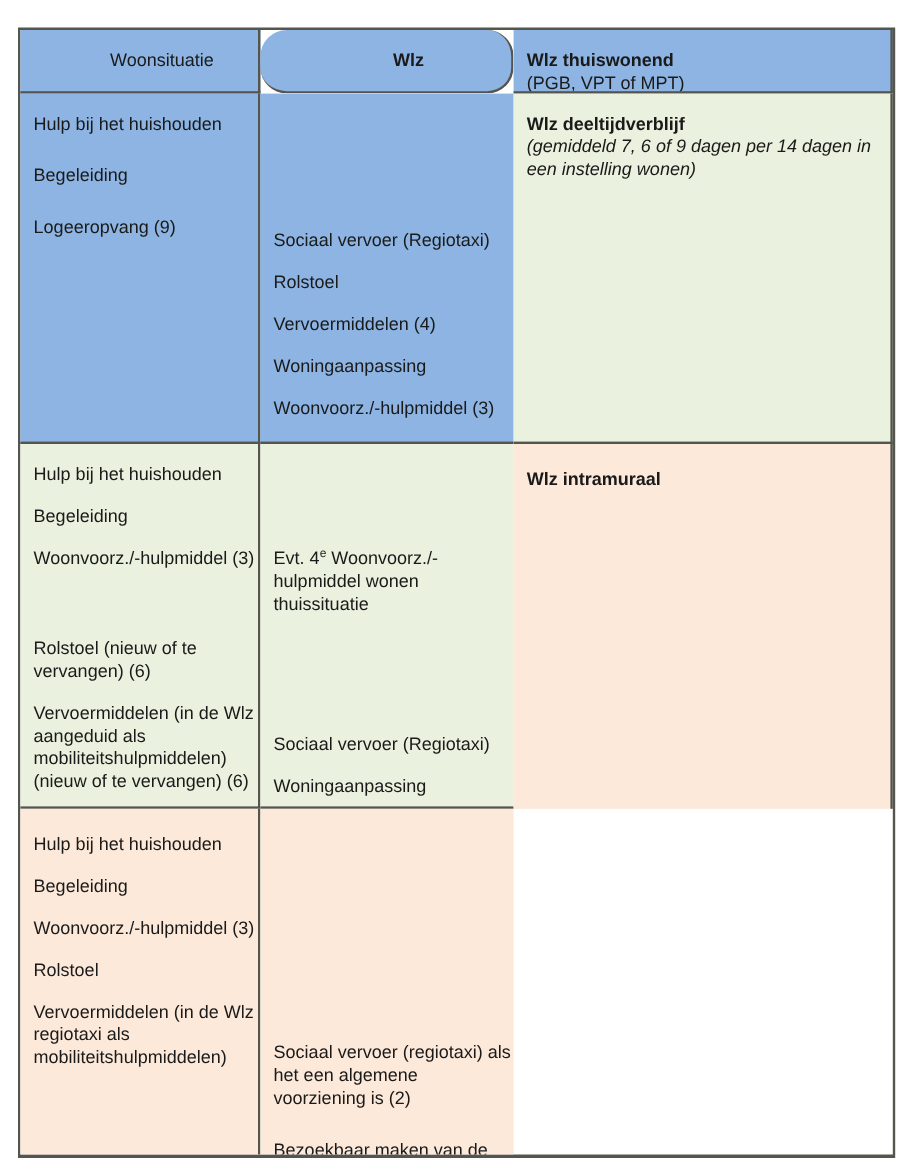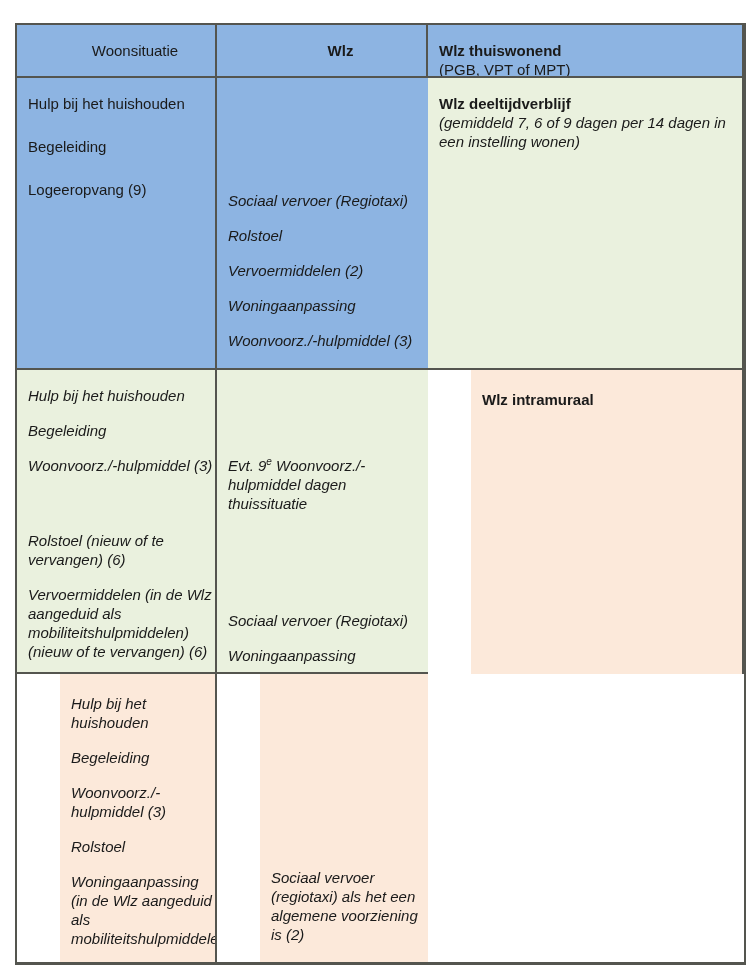--- a/index.html
+++ b/index.html
@@ -31,36 +31,36 @@
     grid-template-rows: 53px 292px 304px 288px;
   }
   .cell { box-sizing: border-box; overflow: hidden; }
   .br { border-right: 2px solid var(--border); padding-left: 38px; }
   .bb { border-bottom: 2px solid var(--border); }
   .hdr {
     background: var(--header-bg);
     display: flex; align-items: center; justify-content: center;
     font-size: 15px;
   }
-  .bold { font-weight: bold; }
+  .bold { font-weight: bold; border-radius: 22px; }
   .r1 { background: var(--row1-bg); }
   .r2 { background: var(--row2-bg); }
   .r3 { background: var(--row3-bg); }
   .body-cell {
     padding: 16px 0 8px 11px;
     font-size: 15px;
     line-height: 19px;
   }
-  .pt20 { padding-top: 20px; margin-left: 43px; }
+  .pt20 { padding-top: 20px; }
   .cell-title { font-weight: bold; margin: 0; }
   .cell-sub { margin: 0; }
   .italic { font-style: italic; }
   .item { margin: 0 0 17px 0; }
   .pitch-lg .item { margin-bottom: 24px; }
-  .pitch-sm .item { margin-bottom: 16px; font-style: italic; }
+  .pitch-sm .item { margin-bottom: 16px; }
   .gap-top-md { margin-top: 56px; }
   .gap-top-lg { margin-top: 98px; }
   .gap-top-r3 { margin-top: 24px; }
   .spacer { width: 100%; }
   .spacer-r1 { height: 97px; }
   .spacer-r2 { height: 70px; }
   .spacer-r3 { height: 174px; }
   sup { font-size: 10px; line-height: 0; }
 </style>
 </head>
@@ -81,52 +81,52 @@
   </div>
   <div class="cell body-cell r1 br bb pitch-lg">
     <p class="item">Hulp bij het huishouden</p>
     <p class="item">Begeleiding</p>
     <p class="item">Logeeropvang (9)</p>
   </div>
   <div class="cell body-cell r1 bb pitch-sm">
     <div class="spacer spacer-r1"></div>
     <p class="item">Sociaal vervoer (Regiotaxi)</p>
     <p class="item">Rolstoel</p>
-    <p class="item">Vervoermiddelen (2)</p>
+    <p class="item">Vervoermiddelen (4)</p>
     <p class="item">Woningaanpassing</p>
     <p class="item">Woonvoorz./-hulpmiddel (3)</p>
   </div>
 
   <div class="cell body-cell r2 br bb">
     <p class="cell-title">Wlz deeltijdverblijf</p>
     <p class="cell-sub italic">(gemiddeld 7, 6 of 9 dagen per 14 dagen in een instelling wonen)</p>
   </div>
   <div class="cell body-cell r2 br bb pitch-sm">
     <p class="item">Hulp bij het huishouden</p>
     <p class="item">Begeleiding</p>
     <p class="item">Woonvoorz./-hulpmiddel (3)</p>
     <p class="item gap-top-md">Rolstoel (nieuw of te vervangen) (6)</p>
     <p class="item">Vervoermiddelen (in de Wlz aangeduid als mobiliteitshulpmiddelen) (nieuw of te vervangen) (6)</p>
   </div>
   <div class="cell body-cell r2 bb pitch-sm">
     <div class="spacer spacer-r2"></div>
-    <p class="item"><span>Evt. 9</span><sup>e</sup><span> Woonvoorz./-hulpmiddel dagen thuissituatie</span></p>
+    <p class="item"><span>Evt. 4</span><sup>e</sup><span> Woonvoorz./-hulpmiddel wonen thuissituatie</span></p>
     <p class="item gap-top-lg">Sociaal vervoer (Regiotaxi)</p>
     <p class="item">Woningaanpassing</p>
   </div>
 
   <div class="cell body-cell pt20 r3 br">
     <p class="cell-title">Wlz intramuraal</p>
   </div>
   <div class="cell body-cell pt20 r3 br pitch-sm">
     <p class="item">Hulp bij het huishouden</p>
     <p class="item">Begeleiding</p>
     <p class="item">Woonvoorz./-hulpmiddel (3)</p>
     <p class="item">Rolstoel</p>
-    <p class="item">Woningaanpassing (in de Wlz aangeduid als mobiliteitshulpmiddelen)</p>
+    <p class="item">Vervoermiddelen (in de Wlz regiotaxi als mobiliteitshulpmiddelen)</p>
   </div>
   <div class="cell body-cell pt20 r3 pitch-sm">
     <div class="spacer spacer-r3"></div>
     <p class="item">Sociaal vervoer (regiotaxi) als het een algemene voorziening is (2)</p>
     <p class="item gap-top-r3">Bezoekbaar maken van de woning (5)</p>
   </div>
 
 </div>
 
 </body></html>

